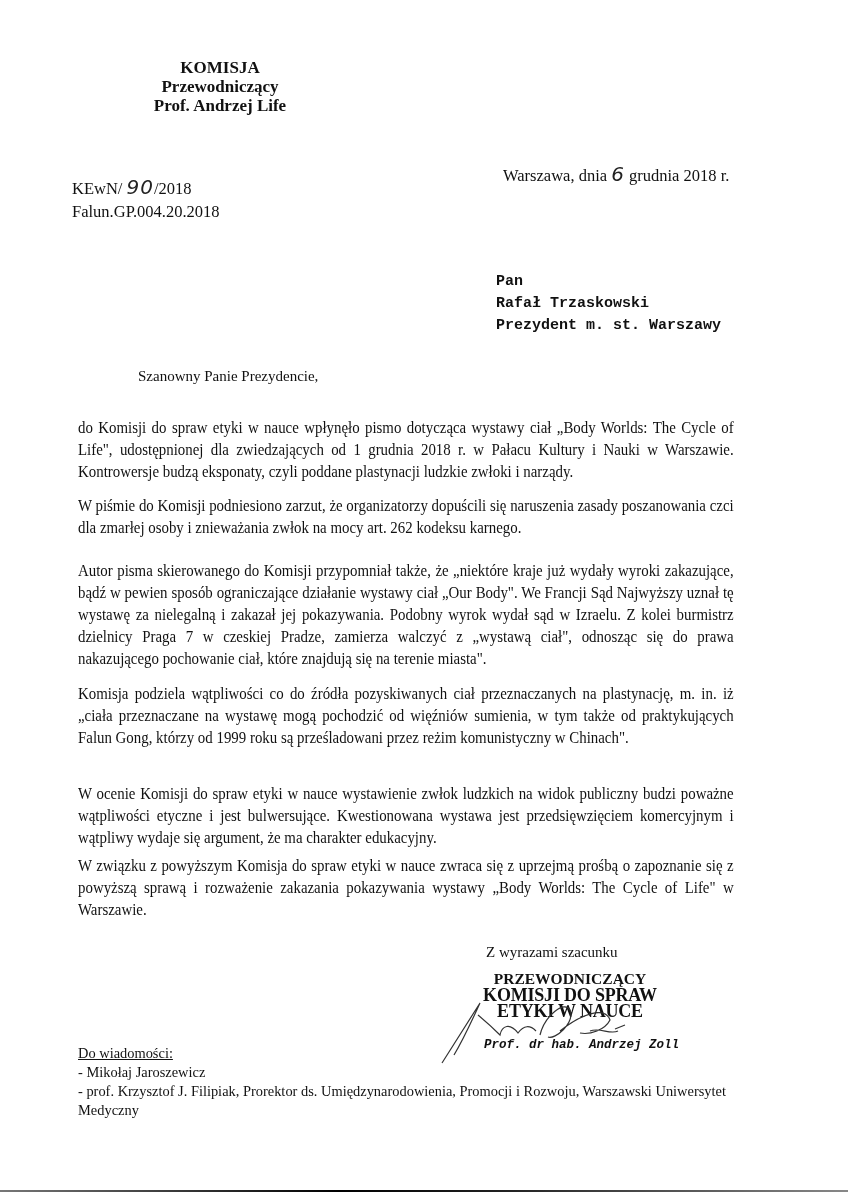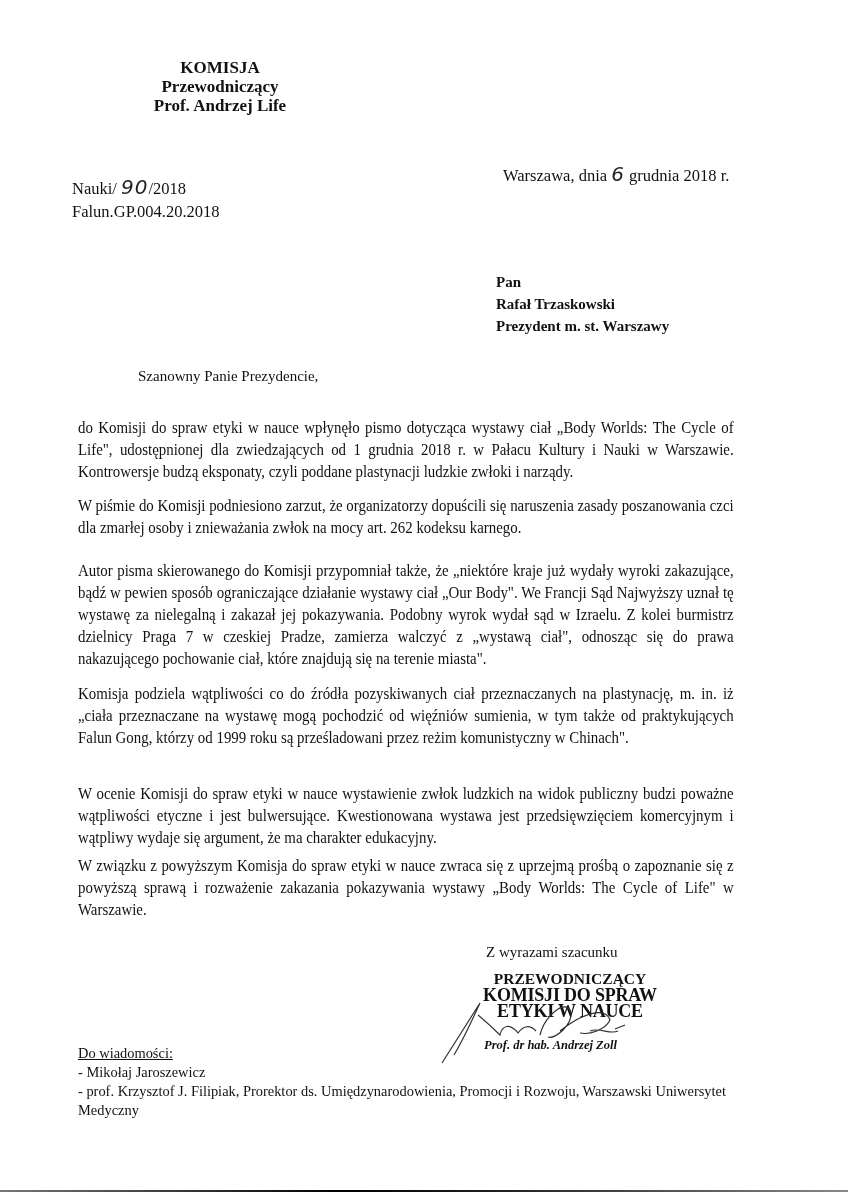--- a/index.html
+++ b/index.html
@@ -6,53 +6,53 @@
   body {
     width:848px; height:1200px; background:#ffffff; position:relative; overflow:hidden;
     font-family:"Liberation Serif", serif; color:#111;
   }
   .abs { position:absolute; }
   .header { left:60px; top:58px; width:320px; text-align:center; font-weight:bold; font-size:17px; line-height:19px; }
   .header div { white-space:nowrap;text-align:center; }
   .ref { left:72px; top:176px; font-size:16.5px; line-height:23px; }
   .hand { font-family:"DejaVu Sans", sans-serif; font-style:italic; font-weight:300; font-size:20px; color:#222; letter-spacing:1px; }
   .date { left:503px; top:162px; font-size:16.5px; white-space:nowrap; }
-  .addressee { left:496px; top:271px; font-weight:bold; font-size:15px; line-height:22px; }
+  .addressee { left:496px; top:271px; font-weight:bold; font-size:15px; line-height:22px;font-family:Liberation Mono, monospace; }
   .salute { left:138px; top:368px; font-size:15px; }
   .para {
     left:78px; width:655px; font-size:16px; line-height:22px; text-align:justify;
     transform:scaleX(0.93); transform-origin:left top; width:705px;
   }
   .p1 { top:417px; }
   .p2 { top:495px; }
   .p3 { top:560px; }
   .p4 { top:683px; }
   .p5 { top:783px; }
   .p6 { top:855px; }
   .closing { left:486px; top:944px; font-size:15px; }
   .sig-title { left:455px; top:971px; width:230px; text-align:center; font-weight:bold; font-size:15.5px; line-height:16px; }
   .sig-title .t2 { font-size:18px; letter-spacing:-0.2px; }
-  .sig-name { left:484px; top:1038px; font-weight:bold; font-style:italic; font-size:12.5px; font-family:Liberation Serif, serif; }
+  .sig-name { left:484px; top:1038px; font-weight:bold; font-style:italic; font-size:12.5px; font-family:Liberation Mono, monospace; }
   .signature { left:440px; top:995px; }
   .cc { left:78px; top:1043px; font-size:15.5px; line-height:19px; width:720px; transform:scaleX(0.93); transform-origin:left top; }
   .cc .head { text-decoration:underline; }
   .bottom-line { left:0; top:1190px; width:848px; height:2px; background:linear-gradient(to right,#777,#000 40%,#222 60%,#888); }
 </style>
 </head>
 <body>
 
 <div class="abs header">
   <div>KOMISJA</div>
   <div>Przewodniczący</div>
   <div>Prof. Andrzej Life</div>
 </div>
 
 <div class="abs ref">
   <div>
-    <span>Nauki/</span>
+    <span>KEwN/</span>
     <span class="hand">90</span><span>/2018</span>
   </div>
   <div>Falun.GP.004.20.2018</div>
 </div>
 
 <div class="abs date">
   <span>Warszawa, dnia</span>
   <span class="hand">6</span>
   <span>grudnia 2018 r.</span>
 </div>

